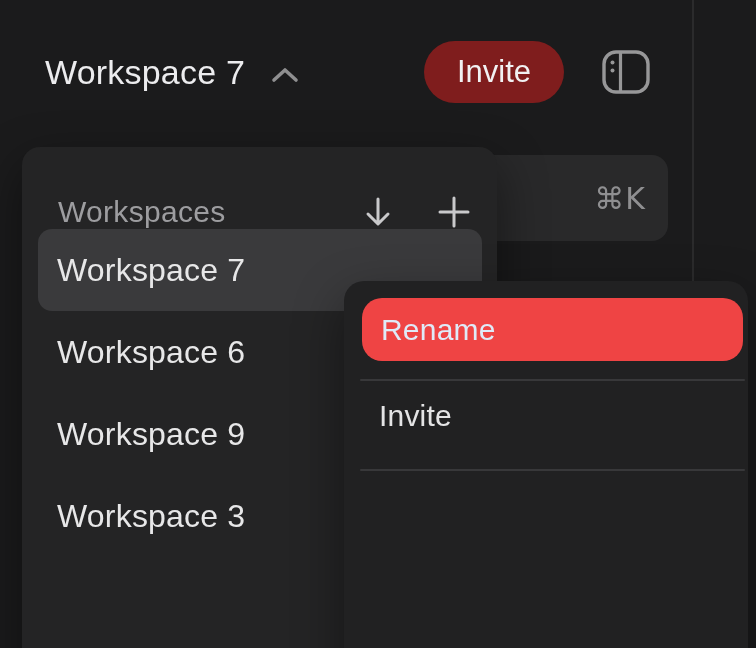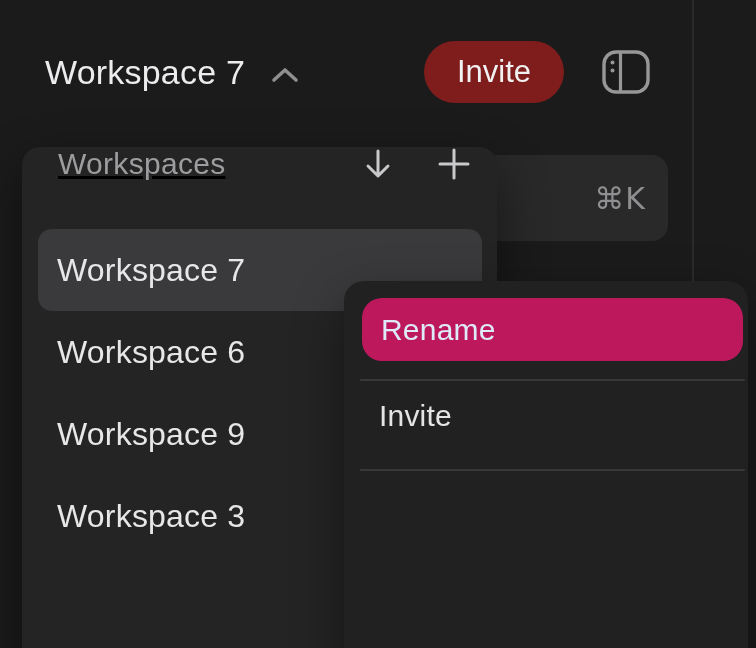--- a/index.html
+++ b/index.html
@@ -112,25 +112,24 @@
     width: 475px;
     height: 560px;
     border-radius: 18px;
     background: #242425;
     z-index: 2;
     box-shadow: 0 18px 50px rgba(0,0,0,0.45);
   }
   .panel-header {
     height: 82px;
     display: flex;
-    align-items: flex-start;
+    align-items: flex-end;
     padding-left: 36px;
     padding-right: 26px;
     box-sizing: border-box;
-    text-decoration: underline;
   }
   .panel-header .panel-title {
     flex: 1;
     font-size: 30px;
     color: #9d9da0;
     letter-spacing: 0.3px;
   }
   .icon-btn {
     background: transparent;
     border: none;
@@ -182,21 +181,21 @@
     font-size: 30px;
     color: #e4e4e5;
     letter-spacing: 0.2px;
     cursor: pointer;
     white-space: nowrap;
   }
   .menu-item.highlighted {
     height: 63px;
     margin: 0 5px 0 18px;
     border-radius: 20px;
-    background: #be185d;
+    background: #ef4444;
     padding-left: 19px;
     color: #dfeaf8;
   }
   .menu-item.plain {
     height: 70px;
     padding-left: 35px;
   }
   .menu-item.first-after-divider { margin-top: 14px; }
   .menu-divider {
     height: 2px;

